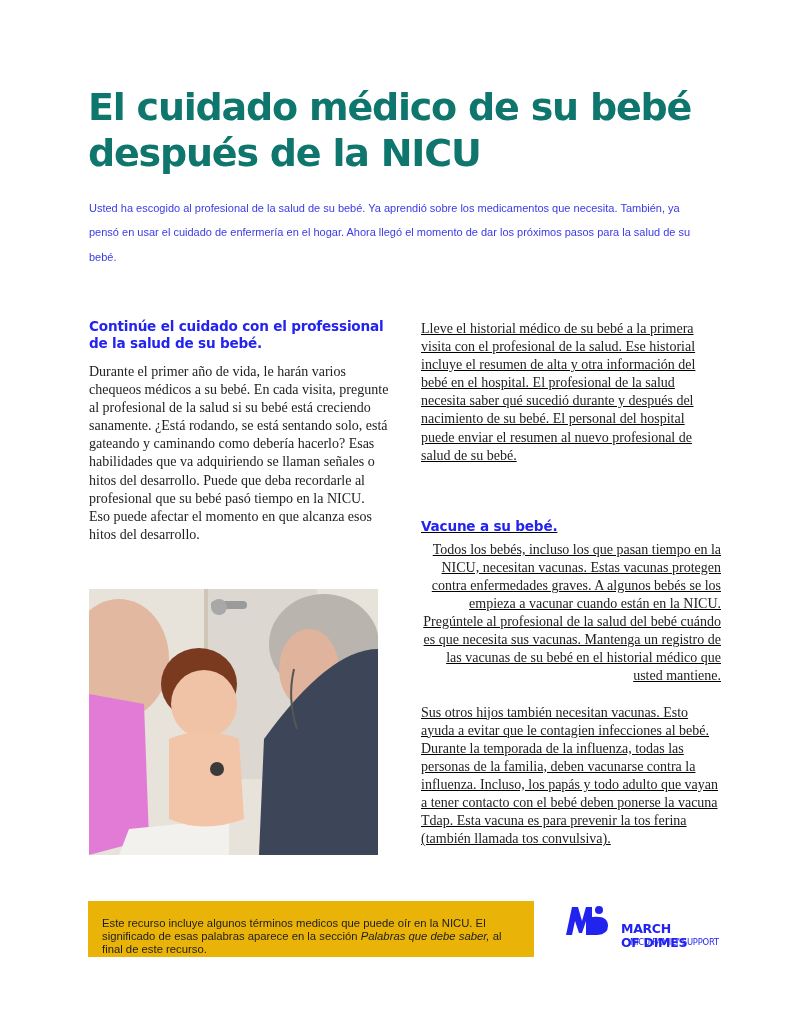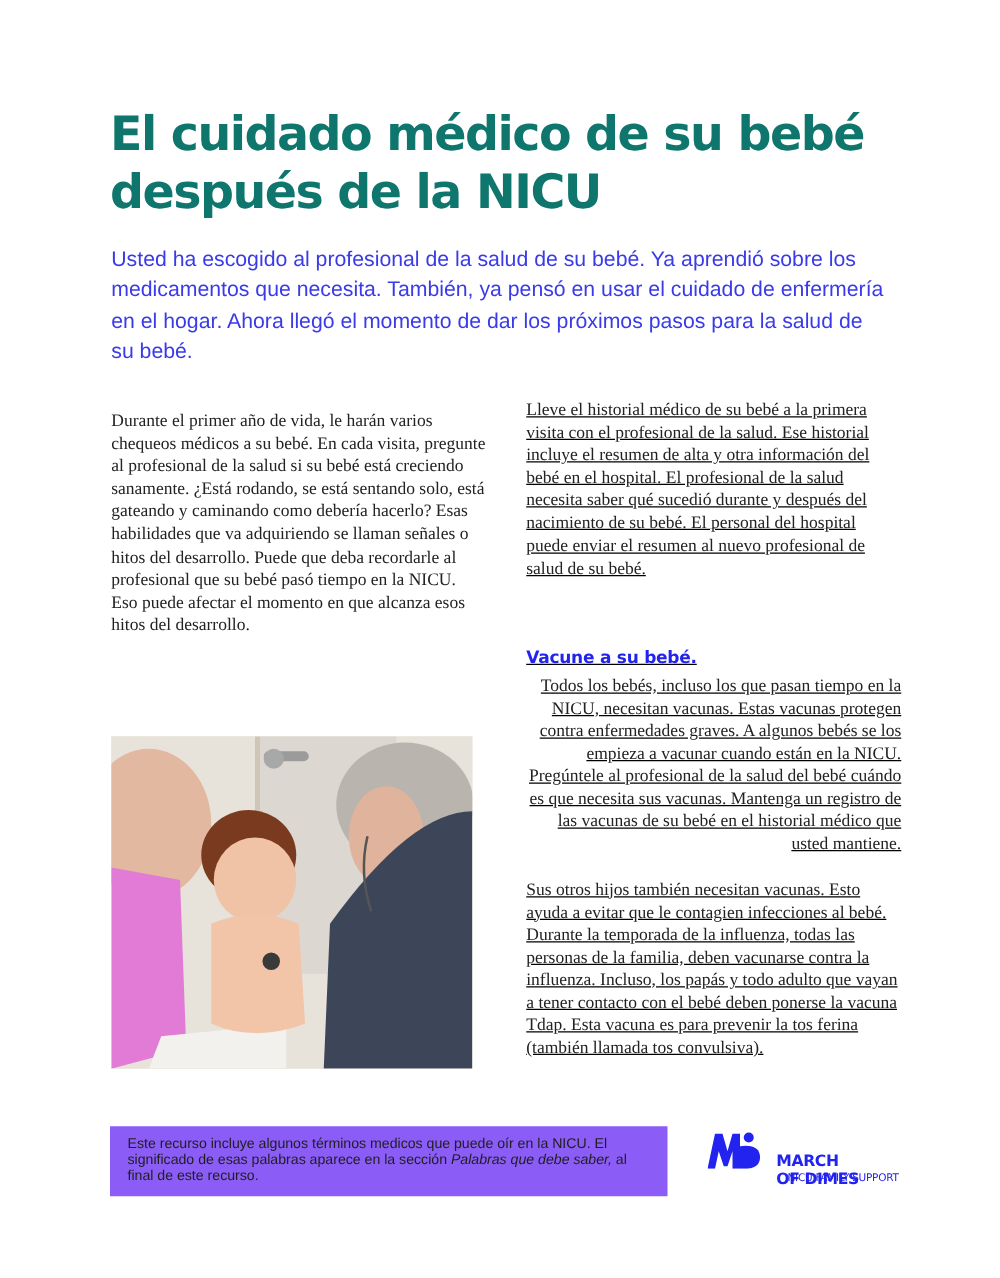--- a/index.html
+++ b/index.html
@@ -7,21 +7,21 @@
     body { position: relative; font-family: "Liberation Sans", sans-serif; }
 
     .title {
       position: absolute; left: 88px; top: 84px; width: 660px;
       color: #0f766e; font-family: "DejaVu Sans", sans-serif; font-weight: bold;
       font-size: 38px; line-height: 46px; letter-spacing: -1.2px;
     }
     .intro {
       position: absolute; left: 89px; top: 196px; width: 620px;
       color: #3a3ae8; font-family: "Liberation Sans", sans-serif;
-      font-size: 17px; line-height: 24.4px;
+      font-size: 11px; line-height: 24.4px;
     }
     .col-left { position: absolute; left: 89px; top: 318px; width: 300px; }
     .col-right { position: absolute; left: 421px; top: 320px; width: 300px; text-decoration: underline; }
 
     .section-heading {
       color: #2323f0; font-family: "DejaVu Sans", sans-serif; font-weight: bold;
       font-size: 13.6px; line-height: 17px; letter-spacing: -0.2px;
     }
     .body-text {
       color: #222222; font-family: "Liberation Serif", serif;
@@ -33,21 +33,21 @@
     .vac-text2 { margin-top: 18px; }
 
     .photo {
       position: absolute; left: 89px; top: 589px; width: 289px; height: 266px;
       overflow: hidden; background: #e9e4dc;
     }
     .photo svg { display: block; width: 100%; height: 100%; }
 
     .note-box {
       position: absolute; left: 88px; top: 901px; width: 446px; height: 56px;
-      background: #8b5cf6; padding: 8px 14px 0 14px;
+      background: #eab308; padding: 16px 14px 0 14px;
       color: #1e1e1e; font-family: "Liberation Sans", sans-serif;
       font-size: 11.3px; line-height: 13.2px;
     }
     .note-box em { font-style: italic; }
 
     .logo { position: absolute; left: 566px; top: 902px; width: 170px; height: 50px; }
     .logo-mark { position: absolute; left: 0; top: 3px; width: 42px; height: 30px; }
     .logo-name {
       position: absolute; left: 55px; top: 4px;
       color: #2323f0; font-family: "DejaVu Sans", sans-serif; font-weight: bold;
@@ -60,20 +60,21 @@
     }
   </style>
 </head>
 <body>
 
 <h1 class="title">El cuidado médico de su bebé después de la NICU</h1>
 
 <p class="intro">Usted ha escogido al profesional de la salud de su bebé. Ya aprendió sobre los medicamentos que necesita. También, ya pensó en usar el cuidado de enfermería en el hogar. Ahora llegó el momento de dar los próximos pasos para la salud de su bebé.</p>
 
 <div class="col-left">
+  <h2 class="section-heading">Continúe el cuidado con el professional de la salud de su bebé.</h2>
   <p class="body-text">Durante el primer año de vida, le harán varios chequeos médicos a su bebé. En cada visita, pregunte al profesional de la salud si su bebé está creciendo sanamente. ¿Está rodando, se está sentando solo, está gateando y caminando como debería hacerlo? Esas habilidades que va adquiriendo se llaman señales o hitos del desarrollo. Puede que deba recordarle al profesional que su bebé pasó tiempo en la NICU. Eso puede afectar el momento en que alcanza esos hitos del desarrollo.</p>
 </div>
 
 <div class="photo">
   <svg viewBox="0 0 289 266" preserveAspectRatio="none">
     <rect x="0" y="0" width="289" height="266" fill="#e7e2da"></rect>
     <rect x="118" y="0" width="110" height="190" fill="#dcd8d1"></rect>
     <rect x="115" y="0" width="4" height="190" fill="#cfc6b8"></rect>
     <rect x="122" y="12" width="36" height="8" rx="4" fill="#9b9b9b"></rect>
     <circle cx="130" cy="18" r="8" fill="#a8a8a8"></circle>

